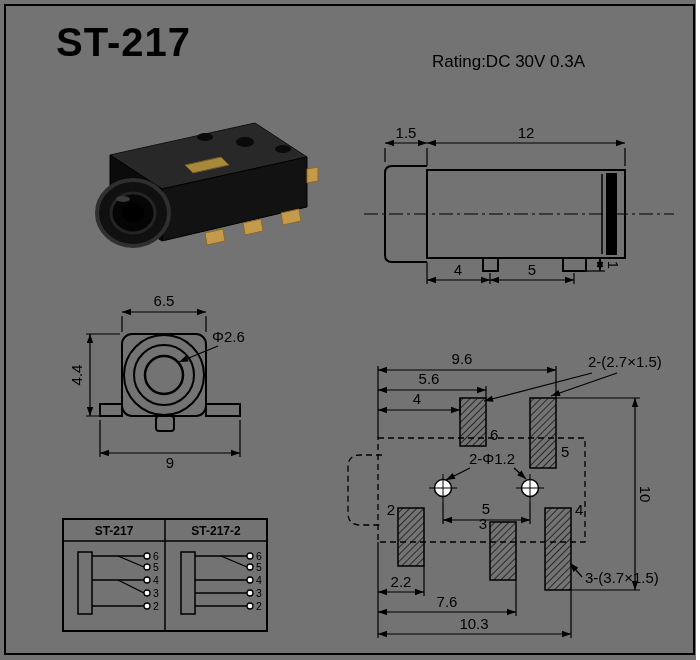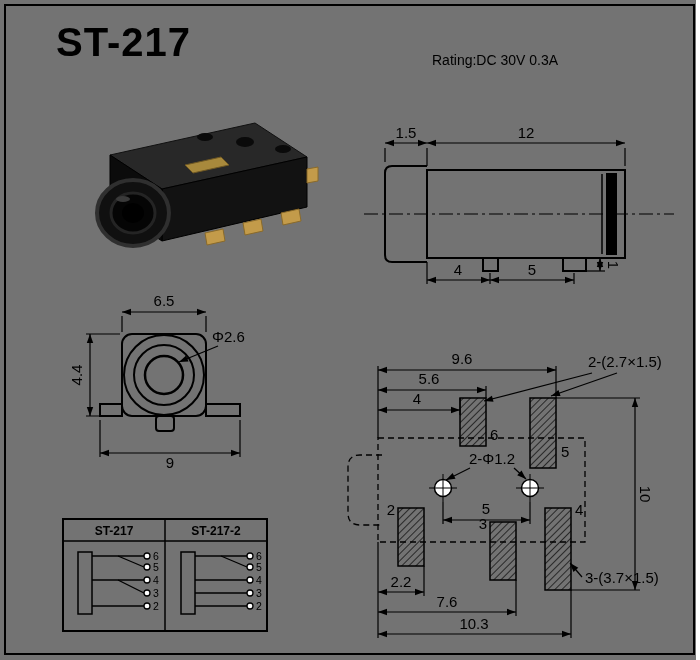--- a/index.html
+++ b/index.html
@@ -2,21 +2,21 @@
 <html><head>
 <meta charset="utf-8">
 <style>
   * { margin:0; padding:0; box-sizing:border-box; }
   html,body { width:700px; height:660px; }
   body { background:#fff; font-family:"Liberation Sans", sans-serif; color:#000; }
   .page { position:relative; width:696px; height:660px; background:#737373; overflow:hidden; }
   .frame { position:absolute; left:4px; top:4px; width:691px; height:651px; border:2px solid #000; }
   .abs { position:absolute; }
   .title { left:56px; top:20px; font-size:40px; font-weight:bold; letter-spacing:1px; }
-  .rating { left:432px; top:52px; font-size:14px; }
+  .rating { left:432px; top:52px; font-size:17px; }
   .pc-title { left:62px; top:497px; font-size:16px; font-weight:bold; letter-spacing:0.3px; }
   svg text { font-family:"Liberation Sans", sans-serif; fill:#000; }
   .dim { font-size:15px; }
 </style>
 </head>
 <body>
 
 <div class="page">
   <div class="frame"></div>
 

